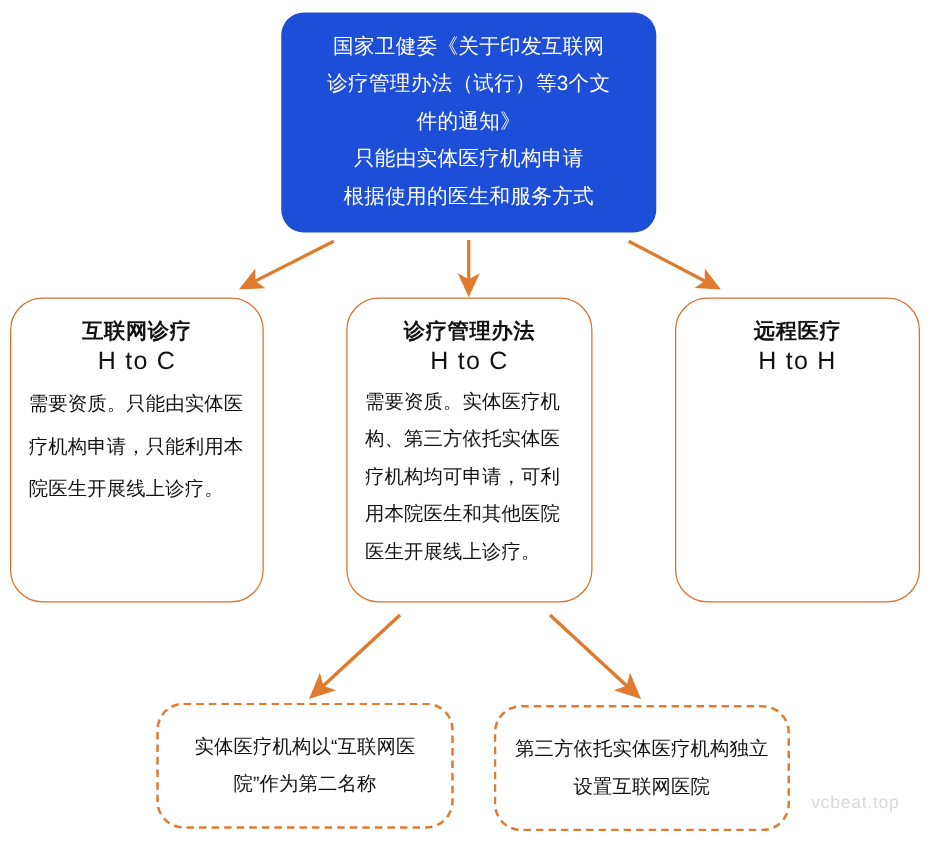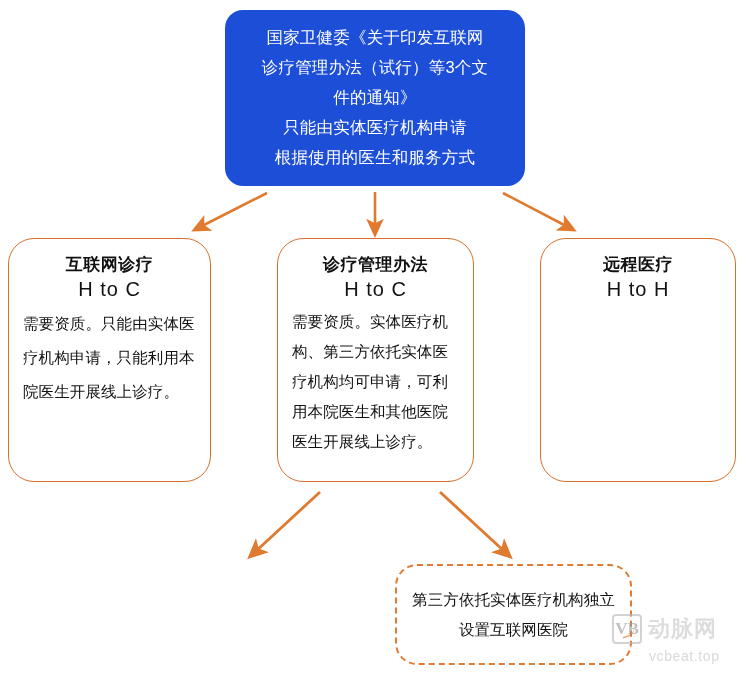--- a/index.html
+++ b/index.html
@@ -222,26 +222,25 @@
     <div class="cat-title">诊疗管理办法</div>
     <div class="cat-sub">H to C</div>
     <div class="cat-body">需要资质。实体医疗机构、第三方依托实体医疗机构均可申请，可利用本院医生和其他医院医生开展线上诊疗。</div>
   </div>
 
   <div class="cat-box" id="box-remote">
     <div class="cat-title">远程医疗</div>
     <div class="cat-sub">H to H</div>
   </div>
 
+  <div class="leaf-box" id="leaf-second-name">
+    <div class="leaf-text">实体医疗机构以“互联网医院”作为第二名称</div>
+  </div>
 
   <div class="leaf-box" id="leaf-independent">
     <div class="leaf-text">第三方依托实体医疗机构独立设置互联网医院</div>
   </div>
 
   <div class="watermark">
-    <div class="wm-row">
-      <div class="wm-mark">VB</div>
-      <div class="wm-cn">动脉网</div>
-    </div>
     <div class="wm-url">vcbeat.top</div>
   </div>
 
 </div>
 
 </body></html>

